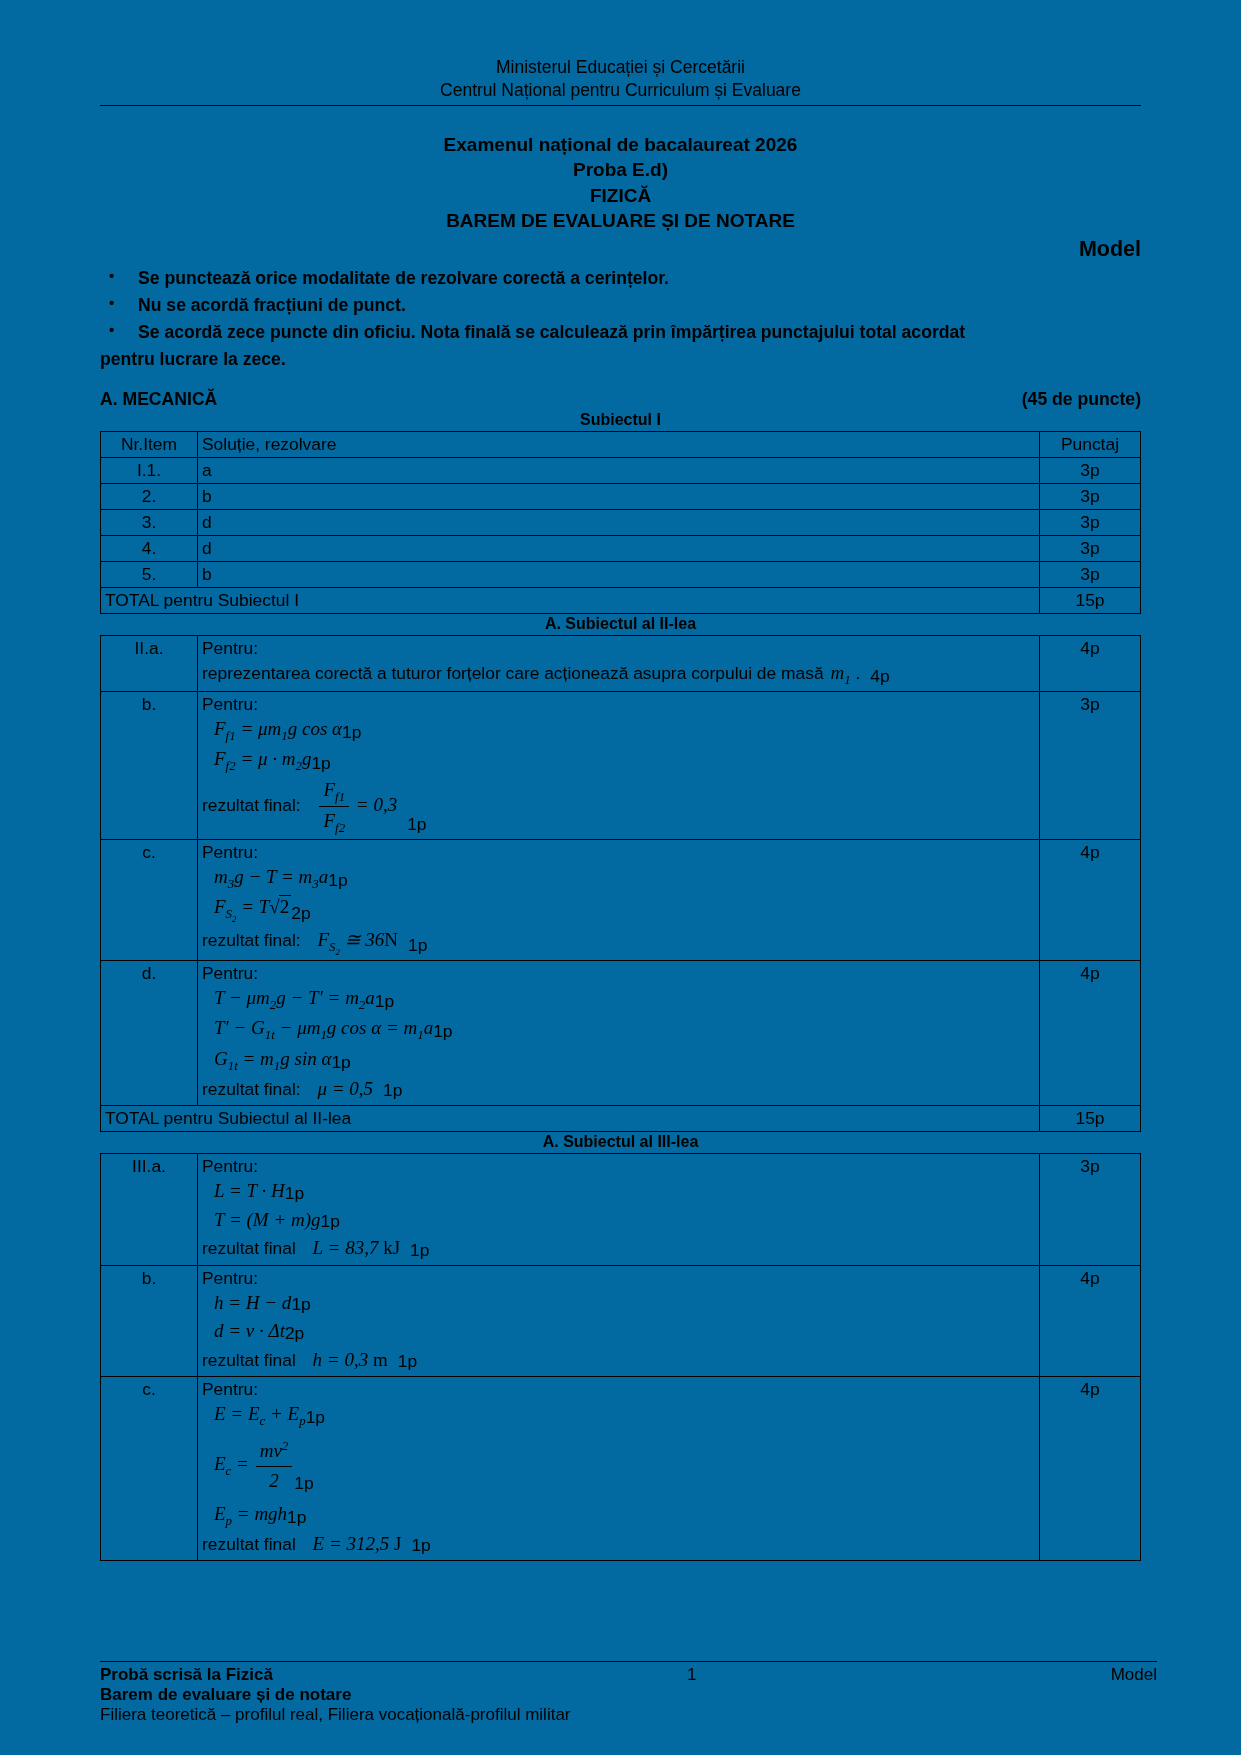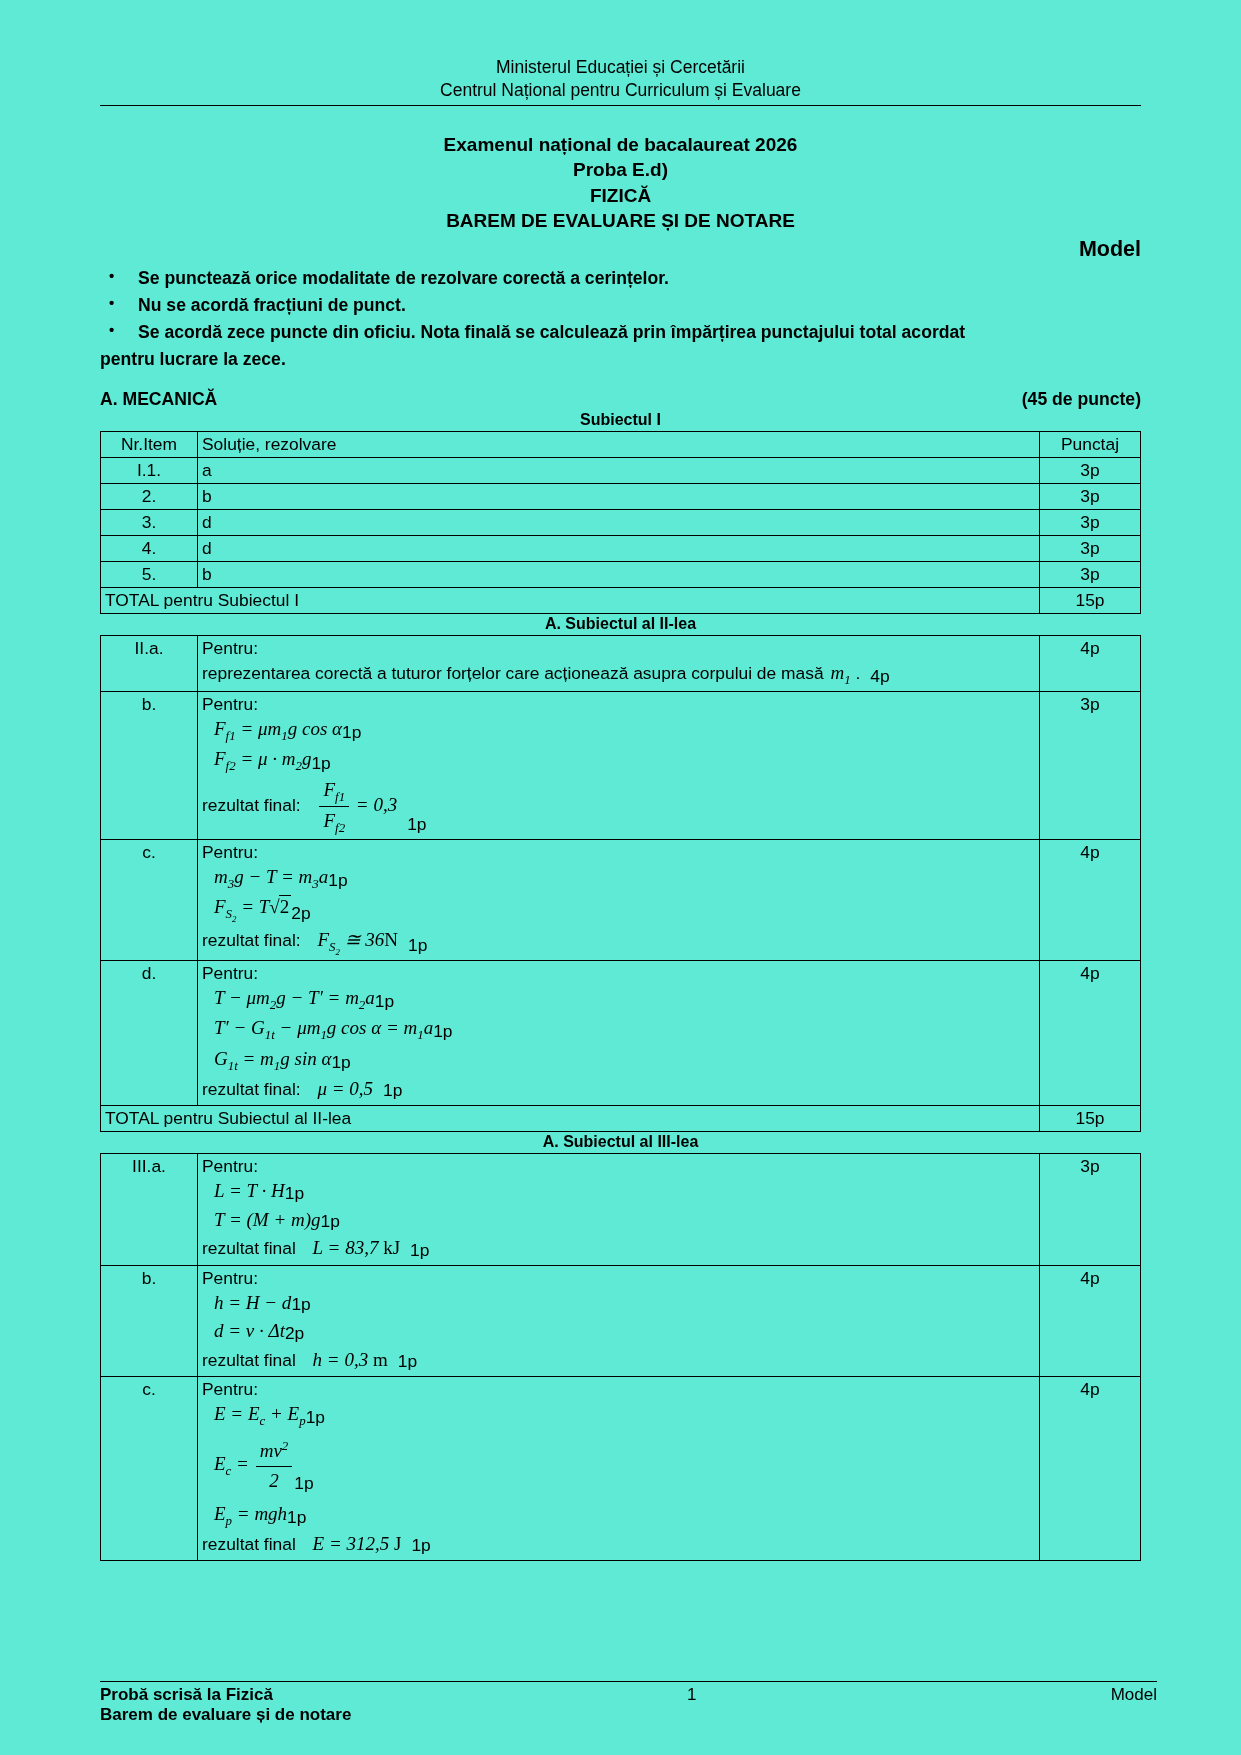--- a/index.html
+++ b/index.html
@@ -11,21 +11,21 @@
     font-family: "Liberation Sans", sans-serif;
     color: #000000;
   }
   .page {
     width: 1241px;
     min-height: 1755px;
     margin: 0 auto;
     position: relative;
     box-sizing: border-box;
     padding: 56px 100px 20px 100px;
-    background: #5eead4;
+    background: #0369a1;
   }
   .header {
     text-align: center;
     font-size: 17.5px;
     line-height: 1.32;
   }
   .header-rule {
     border-bottom: 1.3px solid #000;
     margin-top: 3px;
     margin-bottom: 26px;
@@ -422,15 +422,16 @@
     </table>
 
   <div class="footer">
     <div class="footer-rule"></div>
     <div class="footer-row1">
       <span>Probă scrisă la Fizică</span>
       <span class="mid">1</span>
       <span class="right">Model</span>
     </div>
     <div class="footer-line">Barem de evaluare și de notare</div>
+    <div class="footer-line thin">Filiera teoretică – profilul real, Filiera vocațională-profilul militar</div>
   </div>
 
 </div>
 
 </body></html>

